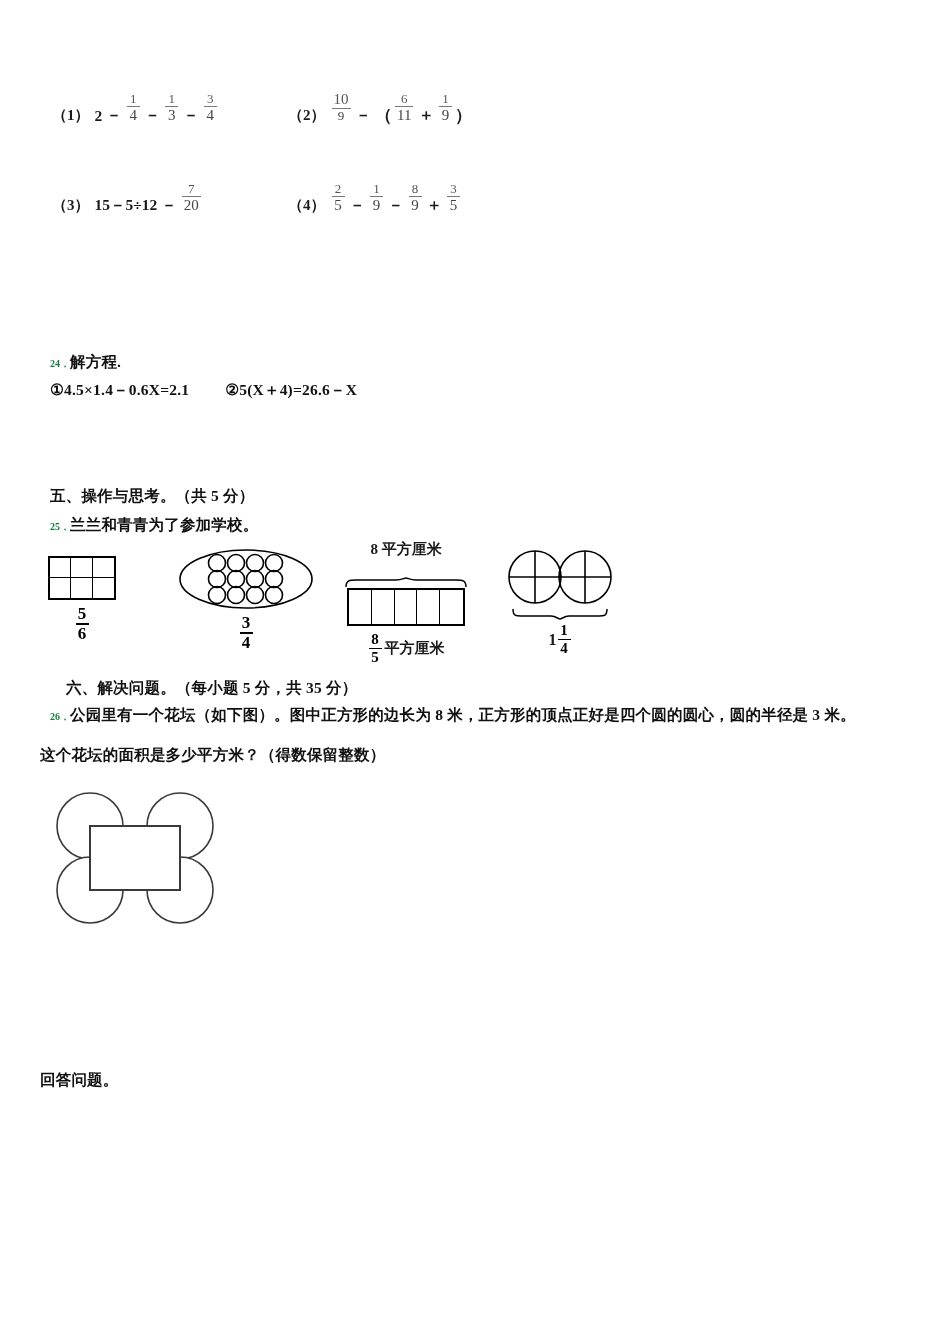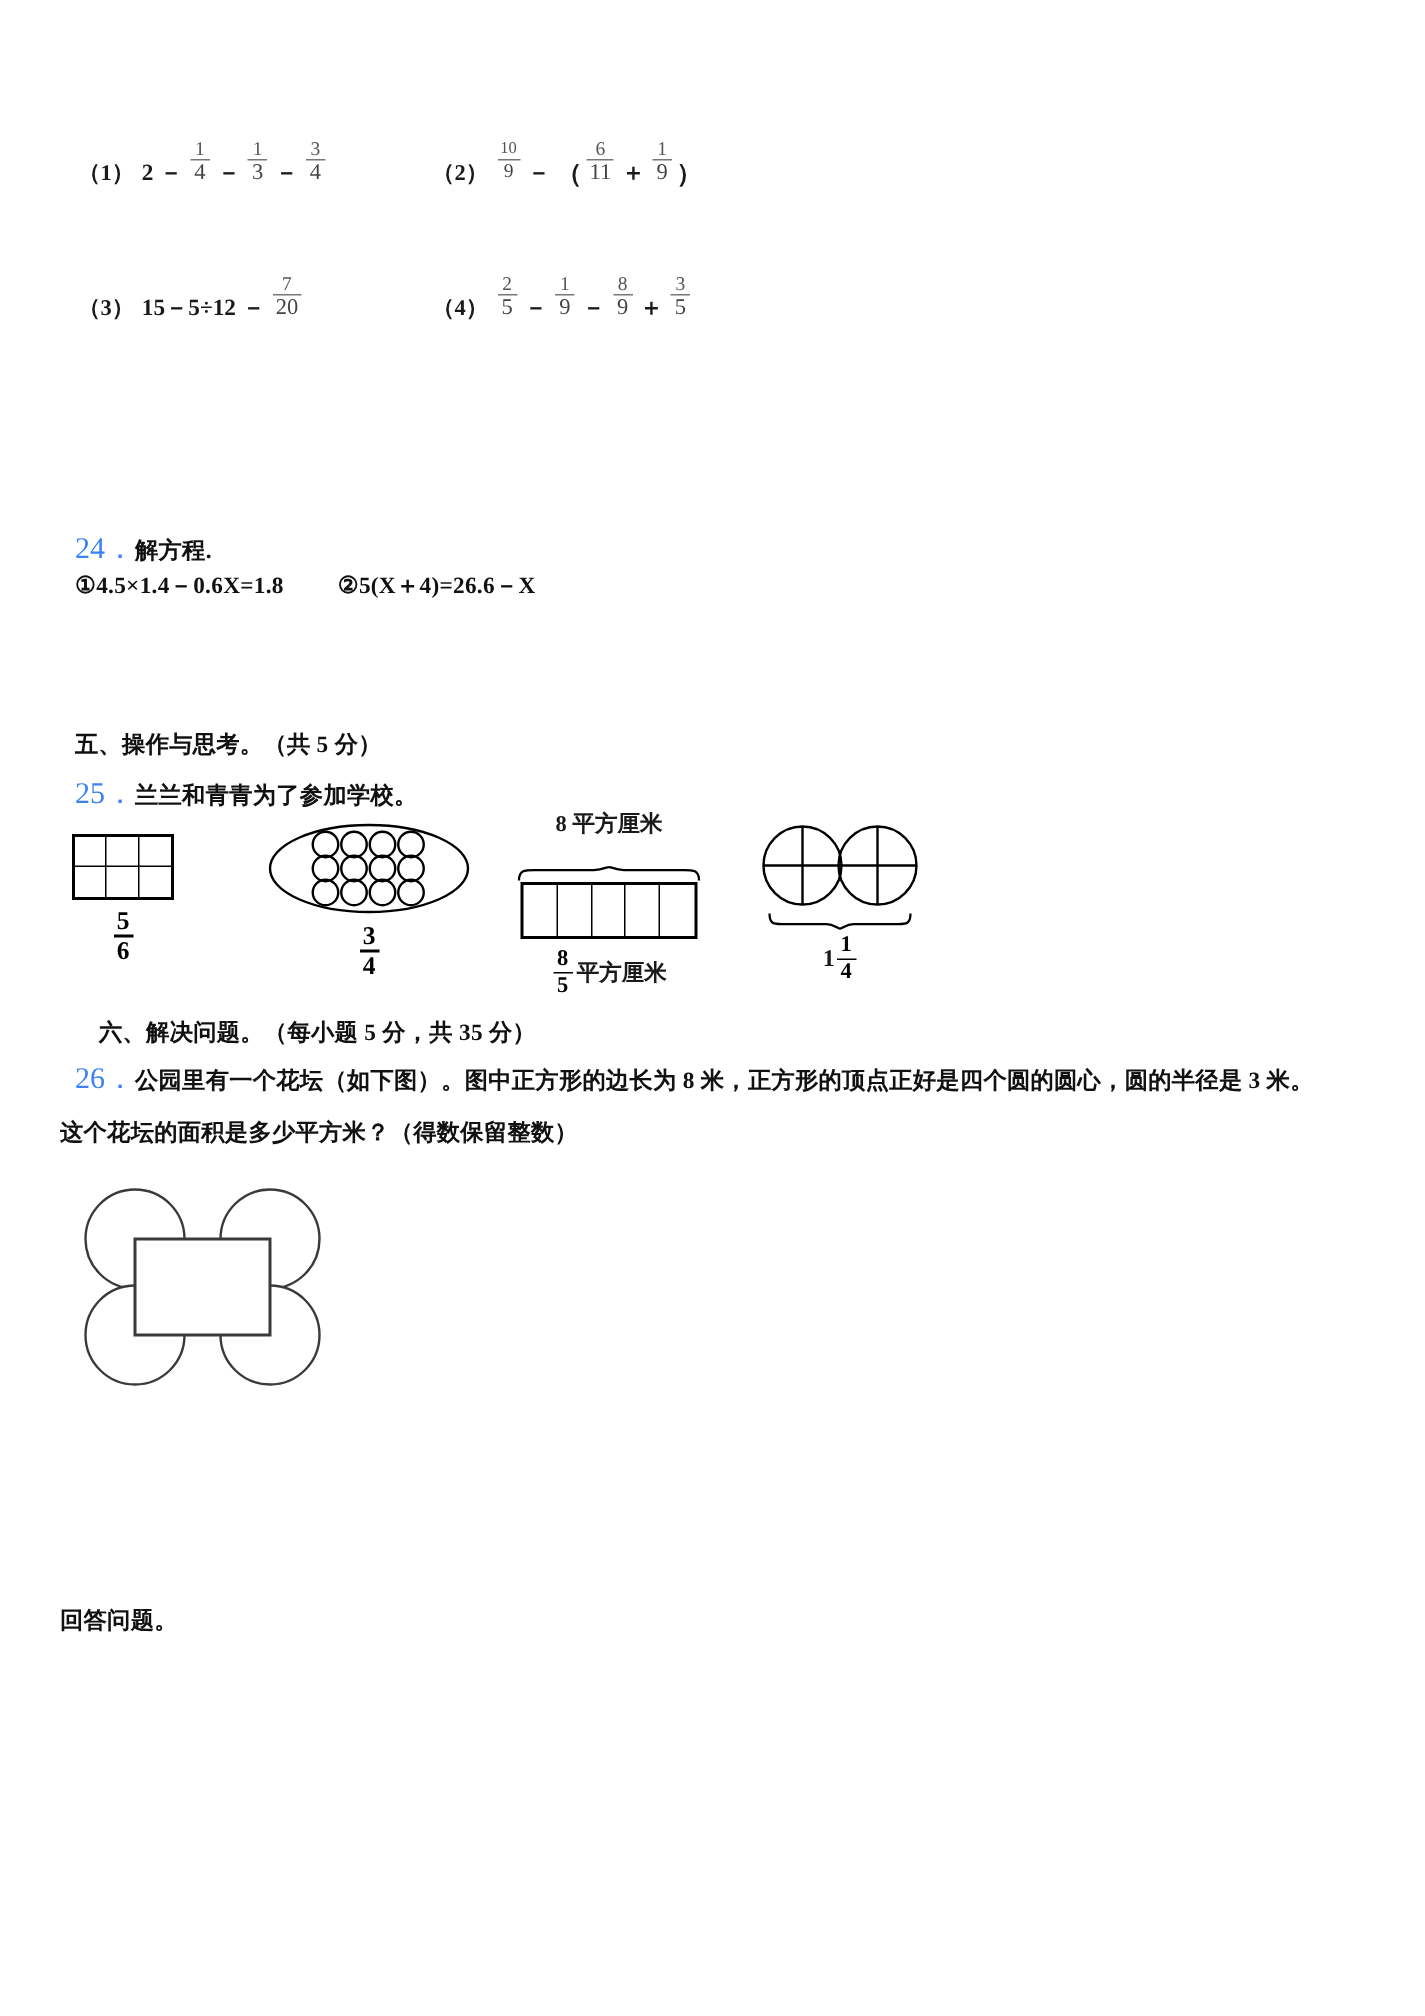--- a/index.html
+++ b/index.html
@@ -23,23 +23,23 @@
   
   .cn {
     font-family: "Liberation Serif", "DejaVu Serif", serif;
     font-weight: bold;
     font-size: 15.5px;
     letter-spacing: 0.2px;
     color: #111;
   }
   .num-label {
     font-family: "Liberation Serif", "DejaVu Serif", serif;
-    font-size: 20px;
-    font-weight: normal;
-    color: #3b82f6;
+    font-size: 10px;
+    font-weight: bold;
+    color: #15803d;
   }
 
   
   .calc-row {
     position: absolute;
     display: flex;
     align-items: center;
   }
   .calc-item {
     display: flex;
@@ -96,21 +96,21 @@
     min-width: 13px;
     height: 1px;
     background: #777;
   }
   .frac .dn {
     font-size: 15px;
     line-height: 1.1;
     padding: 0 2px;
     color: #444;
   }
-  .frac.small .nm { font-size: 11px; }
+  .frac.small .nm { font-size: 15px; }
   .frac.small .dn { font-size: 13px; }
 
   
   .frac.solid { top: 0; }
   .frac.solid .nm,
   .frac.solid .dn { color: #000; font-size: 17px; font-weight: bold; }
   .frac.solid .bar { background: #000; height: 2px; }
 
   .frac.fig { top: 0; margin: 0 1px; }
   .frac.fig .nm,
@@ -297,21 +297,21 @@
           <span class="dn">5</span>
         </span>
       </span>
     </div>
   </div>
 
   <div class="heading" style="left:50px; top:352px;">
     <span class="num-label">24．</span><span class="cn">解方程.</span>
   </div>
   <div class="para" style="left:50px; top:380px;">
-    <span class="cn">①4.5×1.4－0.6X=1.8</span>
+    <span class="cn">①4.5×1.4－0.6X=2.1</span>
     <span style="display:inline-block; width:28px;"></span>
     <span class="cn">②5(X＋4)=26.6－X</span>
   </div>
 
   <div class="heading" style="left:50px; top:486px;">
     <span class="cn">五、操作与思考。（共 5 分）</span>
   </div>
   <div class="heading" style="left:50px; top:515px;">
     <span class="num-label">25．</span><span class="cn">兰兰和青青为了参加学校。</span>
   </div>

